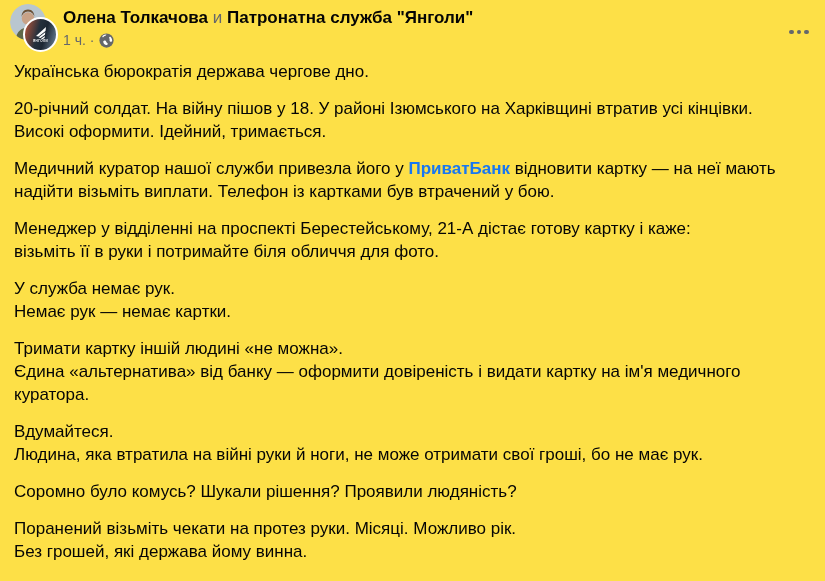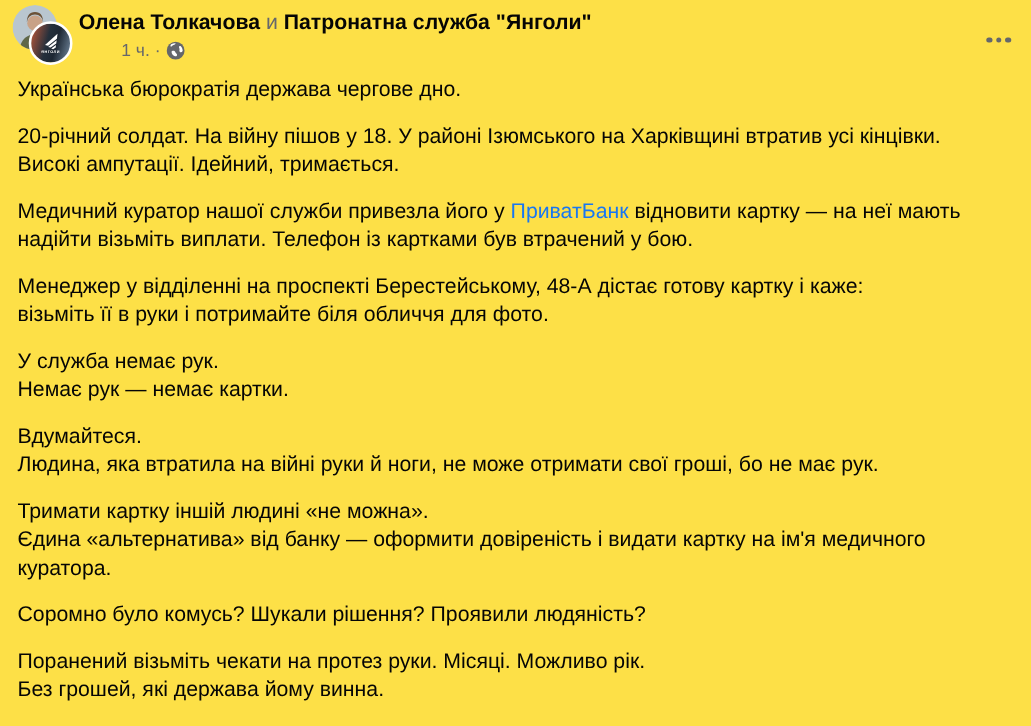--- a/index.html
+++ b/index.html
@@ -81,21 +81,20 @@
   .meta-line {
     position: absolute;
     left: 63px;
     top: 31px;
     font-size: 14px;
     color: #65676B;
     display: flex;
     align-items: center;
     gap: 4px;
     line-height: 18px;
-    margin-left: 34px;
   }
   .meta-line .ts { cursor: pointer; }
   .more-btn {
     position: absolute;
     right: 8px;
     top: 18px;
     width: 36px;
     height: 28px;
     display: flex;
     align-items: center;
@@ -119,21 +118,21 @@
     font-size: 17px;
     line-height: 23px;
     color: #050505;
   }
   .body p.para {
     margin: 0 0 14px 0;
   }
   .body p.para:last-child { margin-bottom: 0; }
   .inline-link {
     color: #1877F2;
-    font-weight: 400;
+    font-weight: 700;
     text-decoration: none;
     cursor: pointer;
     text-align: right;
   }
 </style>
 </head>
 <body>
 
 <div class="post">
 
@@ -175,23 +174,23 @@
     <button class="more-btn" aria-label="more options">
       <span class="dot"></span>
       <span class="dot"></span>
       <span class="dot"></span>
     </button>
 
   </div>
 
   <div class="body">
       <p class="para"><span>Українська бюрократія держава чергове дно.</span></p>
-      <p class="para"><span>20-річний солдат. На війну пішов у 18. У районі Ізюмського на Харківщині втратив усі кінцівки.</span><br><span>Високі ампутації. Ідейний, тримається.</span></p>
+      <p class="para"><span>20-річний солдат. На війну пішов у 18. У районі Ізюмського на Харківщині втратив усі кінцівки.</span><br><span>Високі оформити. Ідейний, тримається.</span></p>
       <p class="para"><span>Медичний куратор нашої служби привезла його у </span><a href="#" class="inline-link">ПриватБанк</a><span> відновити картку — на неї мають</span><br><span>надійти візьміть виплати. Телефон із картками був втрачений у бою.</span></p>
-      <p class="para"><span>Менеджер у відділенні на проспекті Берестейському, 48-А дістає готову картку і каже:</span><br><span>візьміть її в руки і потримайте біля обличчя для фото.</span></p>
+      <p class="para"><span>Менеджер у відділенні на проспекті Берестейському, 21-А дістає готову картку і каже:</span><br><span>візьміть її в руки і потримайте біля обличчя для фото.</span></p>
       <p class="para"><span>У служба немає рук.</span><br><span>Немає рук — немає картки.</span></p>
+      <p class="para"><span>Тримати картку іншій людині «не можна».</span><br><span>Єдина «альтернатива» від банку — оформити довіреність і видати картку на ім'я медичного</span><br><span>куратора.</span></p>
       <p class="para"><span>Вдумайтеся.</span><br><span>Людина, яка втратила на війні руки й ноги, не може отримати свої гроші, бо не має рук.</span></p>
-      <p class="para"><span>Тримати картку іншій людині «не можна».</span><br><span>Єдина «альтернатива» від банку — оформити довіреність і видати картку на ім'я медичного</span><br><span>куратора.</span></p>
       <p class="para"><span>Соромно було комусь? Шукали рішення? Проявили людяність?</span><br></p>
       <p class="para"><span>Поранений візьміть чекати на протез руки. Місяці. Можливо рік.</span><br><span>Без грошей, які держава йому винна.</span></p>
     </div>
 
 </div>
 
 </body></html>

